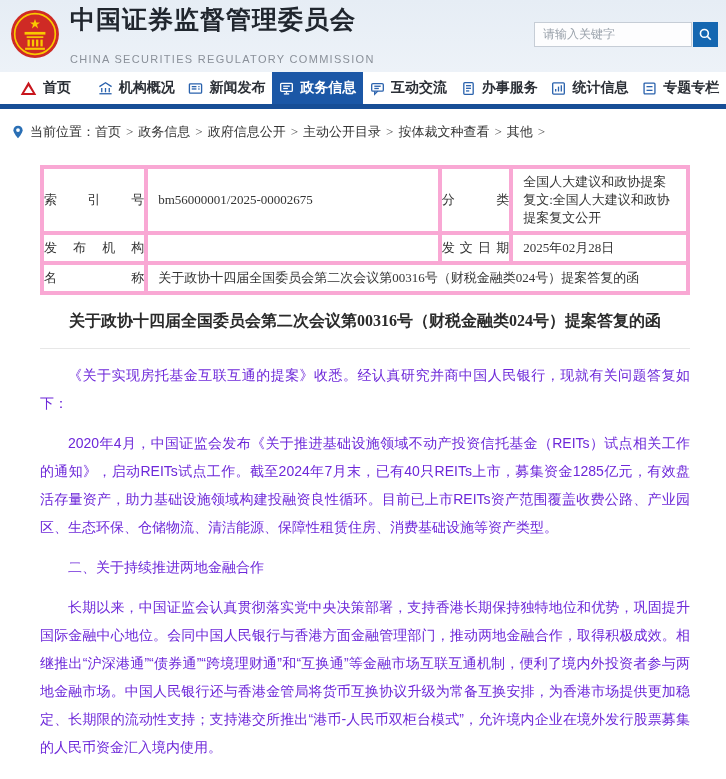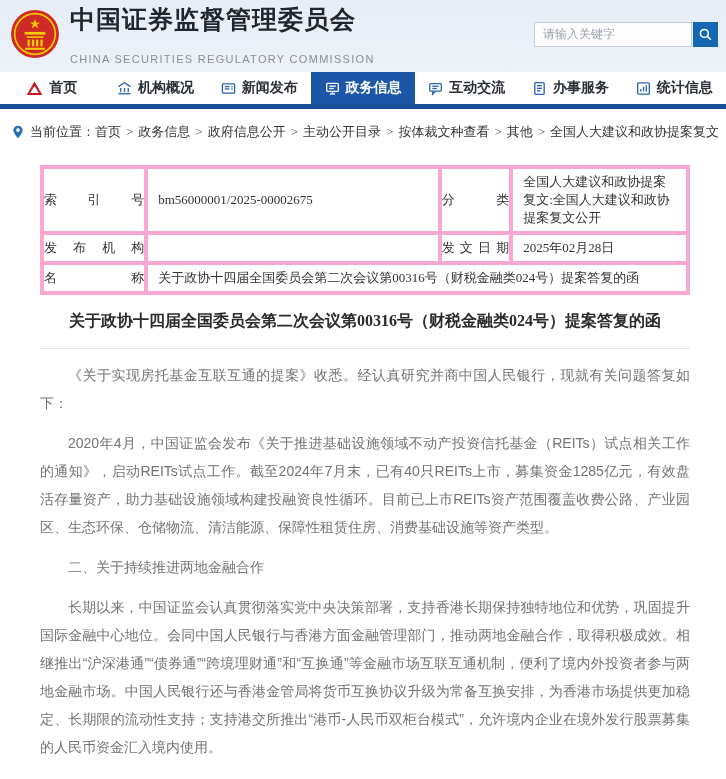--- a/index.html
+++ b/index.html
@@ -45,21 +45,21 @@
   .meta-table td { border:4px solid #f9a8d4; padding:4px 10px; vertical-align:middle; }
   .meta-table td.lblcell { padding:4px 0; }
   .lbl { display:block; width:100%; text-align:justify; text-align-last:justify; }
   .r1 { height:48px; } .rx { height:30px;border-radius:12px; }
 
   
   .doc-title { text-align:center; font-size:16px; font-weight:bold; margin-top:16px;
     font-family:"Liberation Serif","DejaVu Serif",serif; color:#2b2b2b; }
   .title-divider { border:none; border-top:1px solid #e7e7e7; margin:16px 0 8px 0; }
   .article p { font-size:14px; line-height:28px; text-indent:2em; margin-top:12px;
-    color:#737373; text-align:justify; }
+    color:#6d28d9; text-align:justify; }
 </style>
 </head>
 <body>
 
 <header class="site-header">
   <div class="logo-wrap">
     <span class="emblem">
       <svg viewBox="0 0 48 48" width="50" height="50">
         <circle cx="24" cy="24" r="23" fill="#cf2a25"></circle>
         <circle cx="24" cy="24" r="19.5" fill="none" stroke="#f9c901" stroke-width="1.6"></circle>
@@ -164,20 +164,30 @@
     <span class="nicon">
       <svg viewBox="0 0 16 16" width="15" height="15" fill="none" stroke="currentColor" stroke-width="1.4">
         <rect x="1.8" y="2" width="12.4" height="12" rx="1"></rect>
           <line x1="5" y1="11.2" x2="5" y2="8.4"></line>
           <line x1="8" y1="11.2" x2="8" y2="6"></line>
           <line x1="11" y1="11.2" x2="11" y2="4.6"></line>
       </svg>
     </span>
     <span>统计信息</span>
   </div>
+  <div class="nav-item">
+    <span class="nicon">
+      <svg viewBox="0 0 16 16" width="15" height="15" fill="none" stroke="currentColor" stroke-width="1.4">
+        <rect x="2.2" y="2.2" width="11.6" height="11.6" rx="1"></rect>
+          <line x1="4.8" y1="6" x2="11.2" y2="6"></line>
+          <line x1="4.8" y1="10" x2="11.2" y2="10"></line>
+      </svg>
+    </span>
+    <span>专题专栏</span>
+  </div>
 </nav>
 
 <div class="breadcrumb">
   <span class="pin">
     <svg viewBox="0 0 12 14" width="12" height="14">
       <path fill="#2a6fb5" d="M6 0.8 C3.3 0.8 1.4 2.8 1.4 5.2 C1.4 8.2 6 13.2 6 13.2 C6 13.2 10.6 8.2 10.6 5.2 C10.6 2.8 8.7 0.8 6 0.8 Z"></path>
       <circle cx="6" cy="5.1" r="1.9" fill="#fff"></circle>
     </svg>
   </span>
   <span>当前位置：</span>
@@ -186,21 +196,20 @@
   <span class="crumb">政务信息</span>
   <span class="crumb-sep">&gt;</span>
   <span class="crumb">政府信息公开</span>
   <span class="crumb-sep">&gt;</span>
   <span class="crumb">主动公开目录</span>
   <span class="crumb-sep">&gt;</span>
   <span class="crumb">按体裁文种查看</span>
   <span class="crumb-sep">&gt;</span>
   <span class="crumb">其他</span>
   <span class="crumb-sep">&gt;</span>
-  <span class="crumb">全国人大建议和政协提案复文</span>
 </div>
 
 <main class="content">
 
   <table class="meta-table">
     <colgroup>
         <col style="width:105px">
         <col style="width:295px">
         <col style="width:72px">
         <col style="width:178px">

